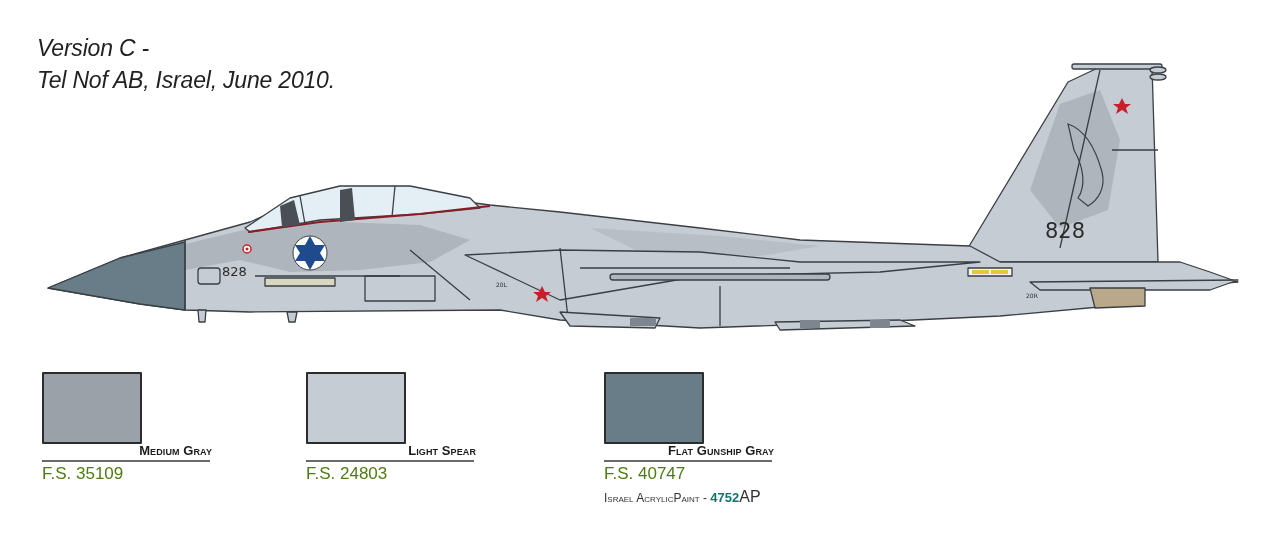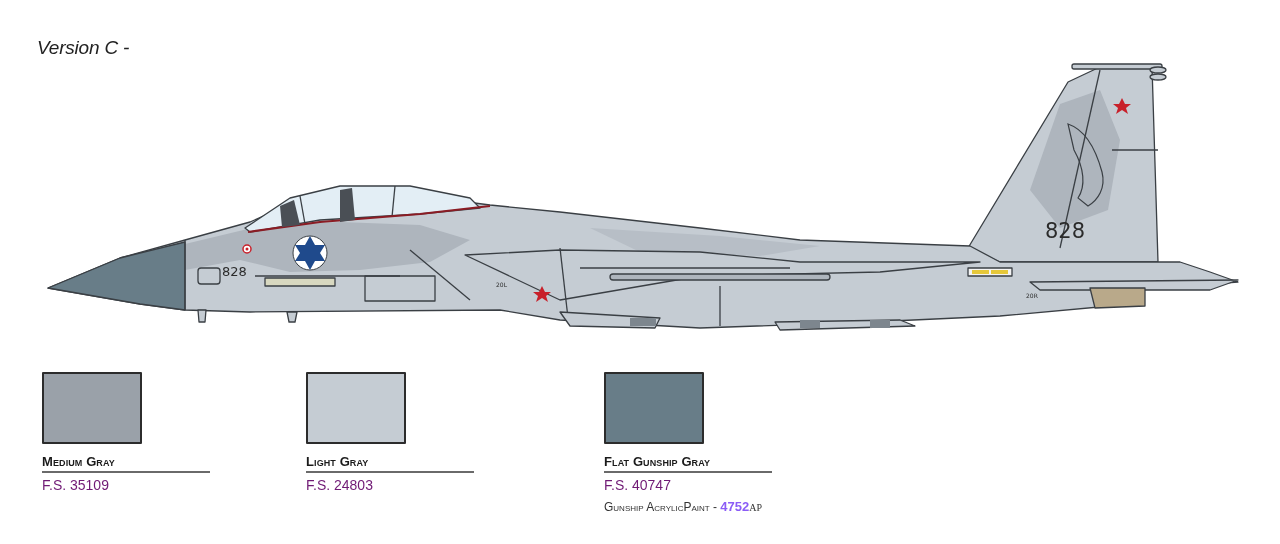--- a/index.html
+++ b/index.html
@@ -1,33 +1,34 @@
 <!DOCTYPE html>
 <html><head>
 <meta charset="utf-8">
 <style>
   html, body { margin: 0; padding: 0; background: #ffffff; }
   body { width: 1280px; height: 544px; position: relative; overflow: hidden; font-family: "Liberation Sans", sans-serif; color: #1e1e1e; }
-  .title { position: absolute; left: 37px; top: 32px; font-style: italic; font-size: 19px; line-height: 32px; color: #222; letter-spacing: -0.2px; }
+  .title { position: absolute; left: 37px; top: 32px; font-style: italic; font-size: 23px; line-height: 32px; color: #222; letter-spacing: -0.2px; }
   .title div { white-space: nowrap; }
   .aircraft { position: absolute; left: 40px; top: 55px; width: 1210px; height: 285px; }
   .swatch-block { position: absolute; top: 372px; width: 170px; }
   .swatch { width: 100px; height: 72px; border: 2px solid #2c2c2c; box-sizing: border-box; border-radius: 1px; }
-  .swatch-name { margin-top: 11px; font-size: 11px; font-weight: bold; font-variant: small-caps; font-size: 13px; letter-spacing: 0.1px; color: #1a1a1a; white-space: nowrap; line-height: 14px; }
+  .swatch-name { margin-top: 0; font-size: 11px; font-weight: bold; font-variant: small-caps; font-size: 13px; letter-spacing: 0.1px; color: #1a1a1a; white-space: nowrap; line-height: 14px; text-align: right; }
   .rule { margin-top: 2px; width: 168px; height: 2px; background: #6a6a6a; }
-  .fs { margin-top: 4px; font-size: 14px; color: #701a75; line-height: 16px; white-space: nowrap; }
+  .fs { margin-top: 4px; font-size: 17px; color: #4d7c0f; line-height: 16px; white-space: nowrap; }
   .paint { margin-top: 6px; font-size: 12px; color: #333; white-space: nowrap; font-variant: small-caps; }
-  .paint b { font-variant: normal; font-size: 13px; color: #8b5cf6; }
-  .paint .suffix { font-variant: normal; font-size: 10px; font-family: Liberation Serif, serif; }
+  .paint b { font-variant: normal; font-size: 13px; color: #0f766e; }
+  .paint .suffix { font-variant: normal; font-size: 16px; }
 </style>
 </head>
 <body>
 
 <div class="title">
   <div>Version C -</div>
+  <div>Tel Nof AB, Israel, June 2010.</div>
 </div>
 
 <svg class="aircraft" viewBox="40 55 1210 285" xmlns="http://www.w3.org/2000/svg">
   <g stroke="#3a3f44" stroke-width="1.3" stroke-linejoin="round">
 
     <path d="M968,248 L1068,82 L1102,66 L1152,66 L1158,262 L1000,262 Z" fill="#c5ccd3"></path>
     <path d="M1060,104 L1100,90 L1120,140 L1108,210 L1060,228 L1030,190 Z" fill="#aeb5bd" stroke="none"></path>
     <rect x="1072" y="64" width="90" height="5" rx="2" fill="#c5ccd3"></rect>
     <ellipse cx="1158" cy="70" rx="8" ry="3" fill="#c5ccd3"></ellipse>
     <ellipse cx="1158" cy="77" rx="8" ry="3" fill="#c5ccd3"></ellipse>
@@ -99,27 +100,27 @@
 
 <div class="swatch-block" style="left:42px;">
   <div class="swatch" style="background:#9aa1a9;"></div>
   <div class="swatch-name">Medium Gray</div>
   <div class="rule"></div>
   <div class="fs">F.S. 35109</div>
 </div>
 
 <div class="swatch-block" style="left:306px;">
   <div class="swatch" style="background:#c5ccd3;"></div>
-  <div class="swatch-name">Light Gray</div>
+  <div class="swatch-name">Light Spear</div>
   <div class="rule"></div>
   <div class="fs">F.S. 24803</div>
 </div>
 
 <div class="swatch-block" style="left:604px;">
   <div class="swatch" style="background:#687d88;"></div>
   <div class="swatch-name">Flat Gunship Gray</div>
   <div class="rule"></div>
   <div class="fs">F.S. 40747</div>
   <div class="paint">
-    <span>Gunship AcrylicPaint -</span>
+    <span>Israel AcrylicPaint -</span>
     <b>4752</b><span class="suffix">AP</span>
   </div>
 </div>
 
 </body></html>

